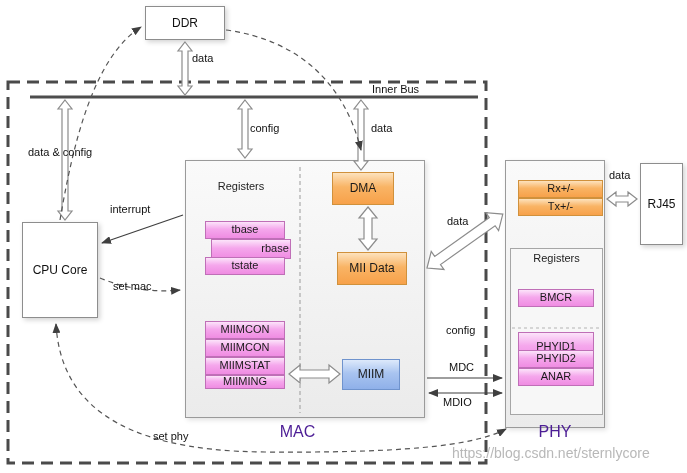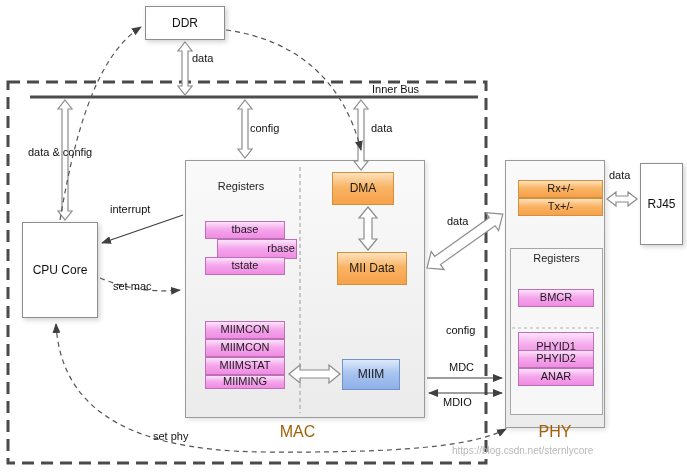--- a/index.html
+++ b/index.html
@@ -12,24 +12,24 @@
   .container{background:linear-gradient(180deg,#fafafa,#ebebeb);border:1px solid #9a9a9a;
          box-shadow:2px 2px 5px rgba(0,0,0,.12);}
   .subbox{background:#f7f7f7;border:1px solid #a6a6a6;}
   .pink{background:linear-gradient(180deg,#fce4fa 0%,#f5a7ec 45%,#ef8ce2 100%);
         border:1px solid #bf6fb7;font-size:11px;color:#1a1a1a;}
   .orange{background:linear-gradient(180deg,#fde2bd 0%,#f9b465 45%,#f7a14a 100%);
         border:1px solid #d0913c;font-size:12px;color:#1a1a1a;}
   .blue{background:linear-gradient(180deg,#dde9fb 0%,#a9c4f0 45%,#8fb0e9 100%);
         border:1px solid #6f93cd;font-size:12px;color:#1a1a1a;}
   .lbl{position:absolute;font-size:11px;color:#111;white-space:nowrap;}
-  .big{position:absolute;font-size:16px;color:#a16207;text-align:center;}
+  .big{position:absolute;font-size:16px;color:#4c1d95;text-align:center;}
   .small-title{position:absolute;font-size:11px;color:#222;text-align:center;}
   #wires{position:absolute;left:0;top:0;pointer-events:none;}
-  #watermark{position:absolute;font-size:10px;color:rgba(176,176,176,.9);white-space:nowrap;}
+  #watermark{position:absolute;font-size:14px;color:rgba(176,176,176,.9);white-space:nowrap;}
 </style>
 </head>
 <body>
 
 <div id="canvas">
 
   <div class="box container" style="left:185px;top:160px;width:240px;height:258px;"></div>
   <div class="box container" style="left:505px;top:160px;width:100px;height:268px;"></div>
   <div class="box subbox" style="left:510px;top:248px;width:93px;height:167px;"></div>
 
@@ -39,21 +39,21 @@
   <div class="box plain" style="left:22px;top:222px;width:76px;height:96px;padding:0 0;">
       <span>CPU Core</span>
     </div>
   <div class="box plain" style="left:640px;top:163px;width:43px;height:82px;">
       <span>RJ45</span>
     </div>
 
   <div class="box pink" style="left:205px;top:221px;width:80px;height:18px;">
       <span>tbase</span>
     </div>
-  <div class="box pink" style="left:217px;top:239px;width:80px;height:20px;padding-left:48px;">
+  <div class="box pink" style="left:211px;top:239px;width:80px;height:20px;padding-left:48px;">
       <span>rbase</span>
     </div>
   <div class="box pink" style="left:205px;top:257px;width:80px;height:18px;">
       <span>tstate</span>
     </div>
 
   <div class="box pink" style="left:205px;top:321px;width:80px;height:18px;">
       <span>MIIMCON</span>
     </div>
   <div class="box pink" style="left:205px;top:339px;width:80px;height:18px;">

